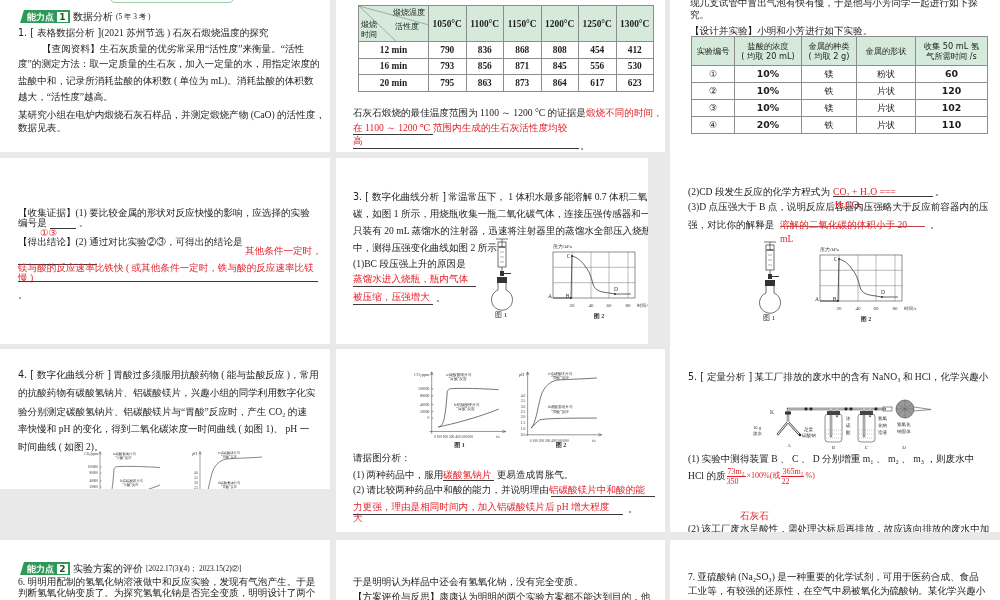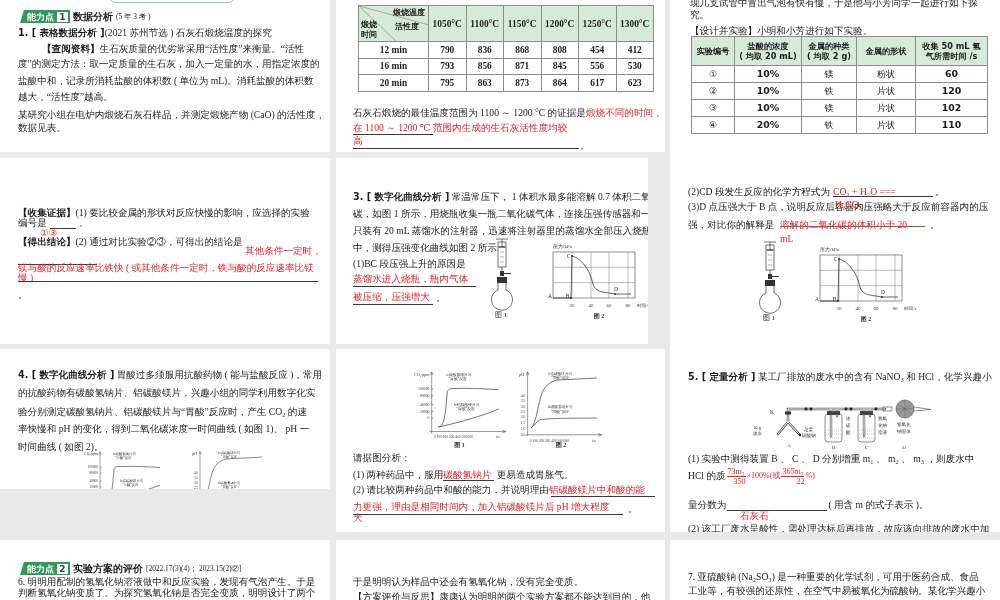--- a/index.html
+++ b/index.html
@@ -3,36 +3,36 @@
 <meta charset="utf-8">
 <style>
 :root{--green:#2f9a58;--red:#e41e26;--thead:#d5eadb;--gap:#e9e9e9;}
 *{box-sizing:border-box;margin:0;padding:0}
 html,body{width:1000px;height:600px;overflow:hidden}
 body{background:var(--gap);font-family:"Liberation Serif","DejaVu Serif",serif;color:#1d1d1d}
 #stage{position:relative;width:1000px;height:600px;background:var(--gap);overflow:hidden}
 .panel{position:absolute;background:#fff;overflow:hidden}
 .ln{position:absolute;white-space:nowrap;font-size:9.6px;line-height:12px}
 .sans{font-family:"DejaVu Sans","Liberation Sans",sans-serif}
-.b{font-weight:bold}
+.b{font-weight:normal}
 .red{color:var(--red)}
 .ul{position:absolute;height:0;border-top:0.9px solid #3a3a3a}
 .small{font-size:7.4px}
 .head{display:flex;align-items:center;gap:3px}
 .badge{display:inline-flex;align-items:center;height:13px;background:var(--green);color:#fff;font-size:9px;font-weight:bold;padding:0 2px 0 7px;clip-path:polygon(4px 0,100% 0,100% 100%,0 100%)}
 .badge-num{display:inline-block;width:11px;height:10px;line-height:10px;margin-left:3px;background:#fff;color:#17532c;text-align:center;font-size:9px}
 .sec-title{font-size:10px}
 .frag{position:absolute;border:1px solid #9cc9aa;border-radius:5px}
 table.t{position:absolute;border-collapse:collapse;table-layout:fixed;font-size:9px}
 table.t td{border:0.8px solid #8c8c8c;text-align:center;vertical-align:middle;padding:0;line-height:10px;white-space:nowrap}
 table.t tr.th td{background:var(--thead)}
 .num-cell{font-weight:bold;font-size:9.4px}
 .fig{position:absolute;overflow:visible}
 .fig text{font-family:"Liberation Serif","DejaVu Serif",serif;fill:#333}
-.frac{display:inline-block;vertical-align:middle;text-align:right;font-size:8px;line-height:9px;margin:0 1px}
+.frac{display:inline-block;vertical-align:middle;text-align:left;font-size:8px;line-height:9px;margin:0 1px}
 .frac span{display:block}
 .frac .num{border-bottom:0.8px solid var(--red);padding:0 1px}
 .blank{display:inline-block;border-bottom:0.9px solid #3a3a3a;height:10px;vertical-align:bottom}
 </style>
 </head>
 <body>
 
 <div id="stage">
 
 <div class="panel" style="left:0;top:0;width:330px;height:152px">
@@ -506,21 +506,20 @@
           <span class="num">73m₂</span>
           <span>350</span>
         </span>
     <span class="red" style="font-size:8px">×100%(或</span>
     <span class="frac red">
           <span class="num">365m₂</span>
           <span>22</span>
         </span>
     <span class="red" style="font-size:8px">%)</span>
   </div>
-  <div class="ln" style="left:18px;top:150px"><span>量分数为</span><span class="blank" style="width:100px;margin:0 1px"></span><span>( 用含 m 的式子表示 )。</span></div>
   <div class="ln red" style="left:70px;top:161px">石灰石</div>
   <div class="ln" style="left:18px;top:174px">(2) 该工厂废水呈酸性，需处理达标后再排放，故应该向排放的废水中加</div>
 </div>
 
 <div class="panel" style="left:0;top:540px;width:330px;height:60px">
   <div class="ln head" style="left:20px;top:22px">
     <span class="badge sans">
           <span>能力点</span>
           <span class="badge-num">2</span>
         </span>

